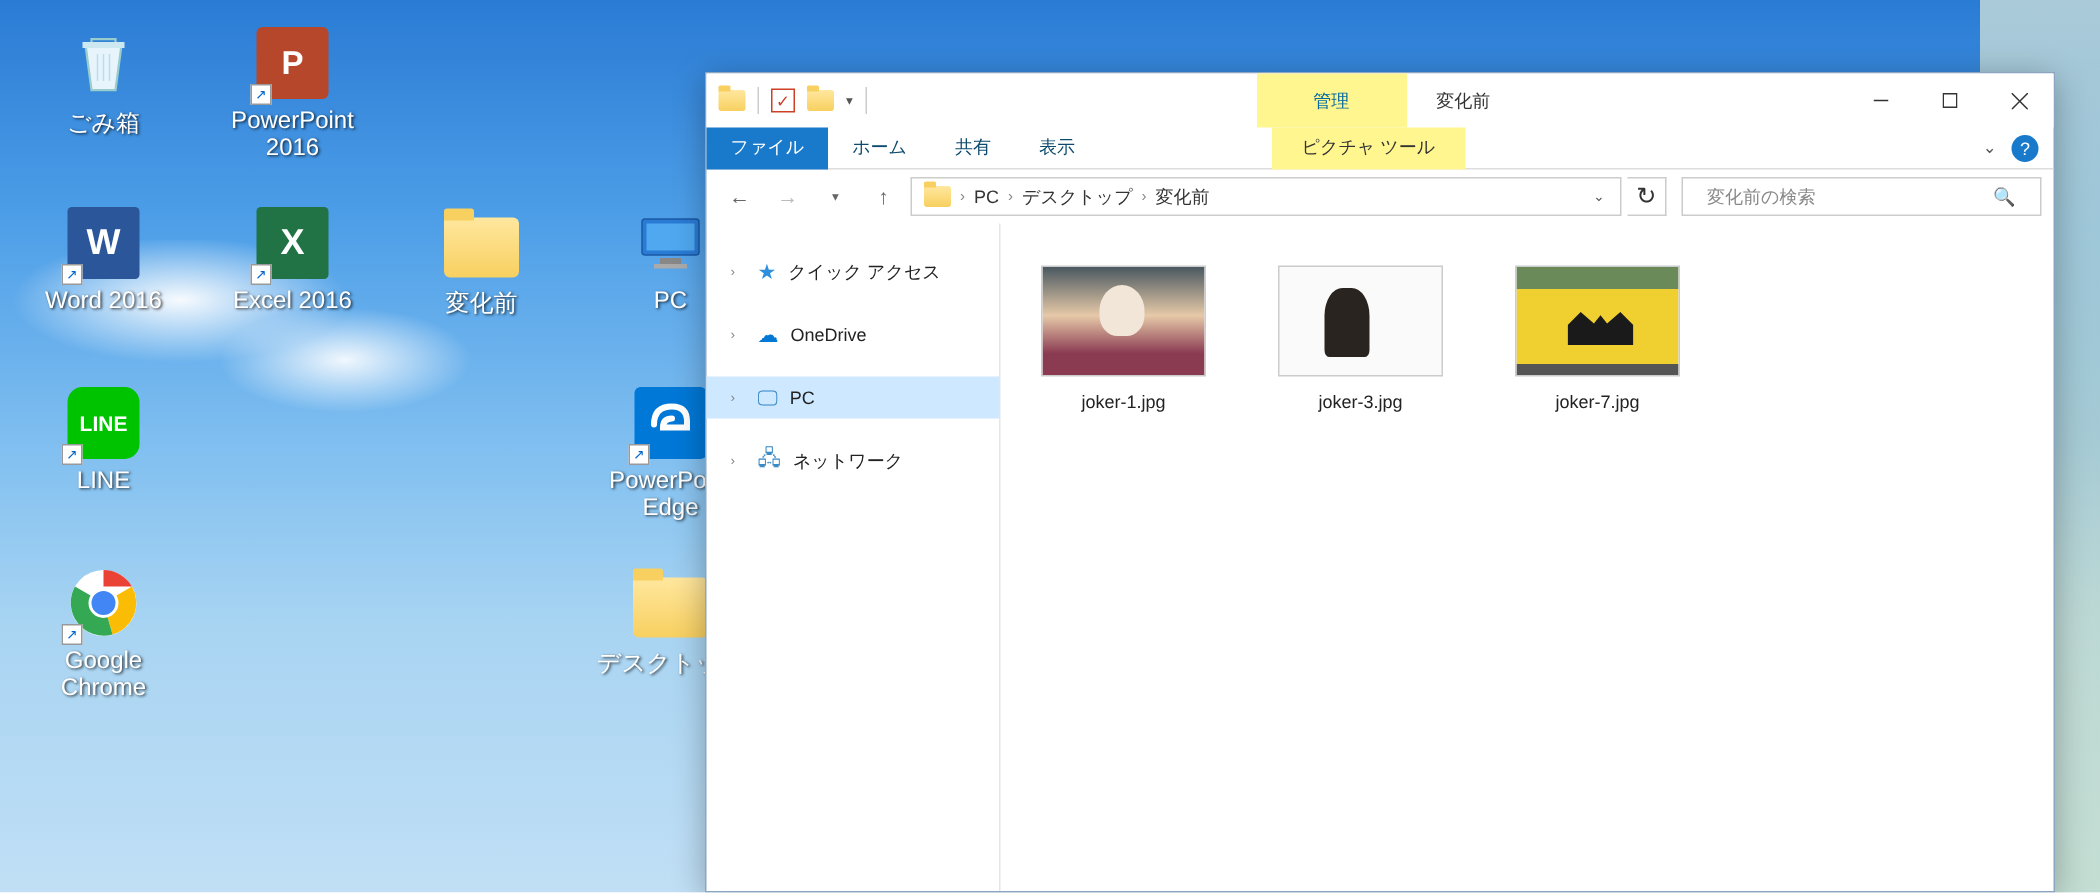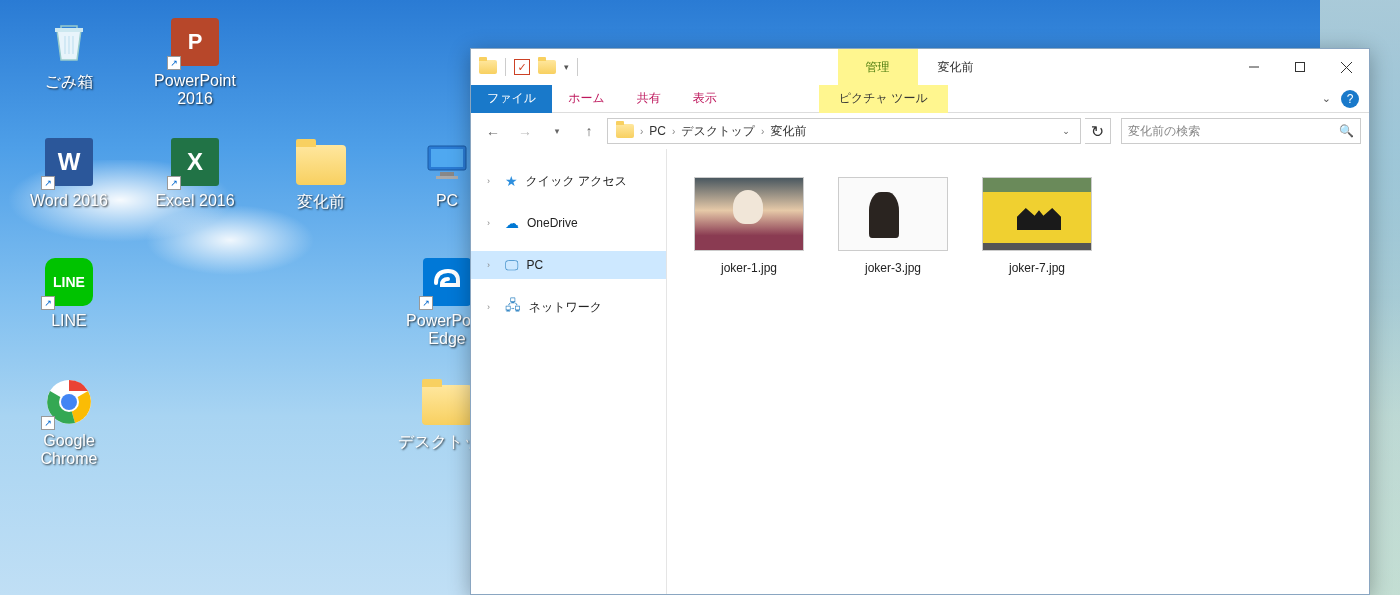--- a/index.html
+++ b/index.html
@@ -39,55 +39,55 @@
 
 
 .explorer{position:absolute;left:470px;top:48px;width:900px;height:547px;background:#fff;box-shadow:0 4px 20px rgba(0,0,0,.3);display:flex;flex-direction:column;border:1px solid #8aa6c1;}
 .titlebar{height:36px;background:#fff;display:flex;align-items:center;padding-left:8px;}
 .tb-icons{display:flex;align-items:center;gap:8px;}
 .tb-folder-small{width:18px;height:14px;background:linear-gradient(#ffe79e,#f8d060);border-radius:1px 2px 2px 2px;position:relative;}
 .tb-folder-small::before{content:"";position:absolute;left:0;top:-3px;width:8px;height:4px;background:#f8d060;border-radius:1px 1px 0 0;}
 .tb-sep{width:1px;height:18px;background:#ccc;}
 .tb-check{width:16px;height:16px;border:1px solid #cc4125;display:flex;align-items:center;justify-content:center;color:#cc4125;font-size:11px;}
 .tb-drop{font-size:9px;color:#555;}
-.tb-context{margin-left:260px;height:36px;background:#fff68f;padding:0 28px;display:flex;align-items:center;font-size:12px;color:#4d7c0f;}
+.tb-context{margin-left:260px;height:36px;background:#fff68f;padding:0 38px;display:flex;align-items:center;font-size:12px;color:#0369a1;}
 .tb-title{margin-left:20px;font-size:12px;color:#333;}
 .tb-ctrl{margin-left:auto;display:flex;}
 .tb-btn{width:46px;height:36px;display:flex;align-items:center;justify-content:center;color:#333;cursor:pointer;}
 
 .ribbon-tabs{height:28px;display:flex;align-items:center;border-bottom:1px solid #ddd;padding-right:10px;}
-.rtab{padding:0 16px;height:28px;display:flex;align-items:center;font-size:12px;color:#be185d;cursor:pointer;}
+.rtab{padding:0 16px;height:28px;display:flex;align-items:center;font-size:12px;color:#0c4a6e;cursor:pointer;}
 .rtab.file{background:#1979ca;color:#fff;}
-.rtab.context{background:#fff68f;color:#333;margin-left:86px;padding:0 20px;}
+.rtab.context{background:#fff68f;color:#333;margin-left:115px;padding:0 20px;}
 .ribbon-right{margin-left:auto;display:flex;align-items:center;gap:10px;}
 .help-icon{width:18px;height:18px;border-radius:50%;background:#1979ca;color:#fff;display:flex;align-items:center;justify-content:center;font-size:12px;}
 
 .navbar{height:36px;display:flex;align-items:center;padding:0 8px;gap:4px;}
 .nav-btn{width:28px;height:28px;display:flex;align-items:center;justify-content:center;color:#666;cursor:pointer;font-size:14px;}
 .nav-btn.disabled{color:#bbb;}
 .addr-bar{flex:1;height:26px;border:1px solid #ccc;display:flex;align-items:center;padding:0 4px;gap:2px;font-size:12px;}
 .addr-bar .crumb{padding:0 4px;cursor:pointer;color:#333;}
 .addr-bar .sep{color:#888;font-size:10px;}
 .addr-drop{width:20px;display:flex;align-items:center;justify-content:center;color:#555;font-size:9px;}
 .refresh-btn{width:26px;height:26px;border:1px solid #ccc;border-left:none;display:flex;align-items:center;justify-content:center;color:#333;cursor:pointer;}
-.search-box{width:240px;height:26px;border:1px solid #ccc;margin-left:6px;display:flex;align-items:center;padding:0 6px;font-size:12px;color:#888;}
+.search-box{width:240px;height:26px;border:1px solid #ccc;margin-left:6px;display:flex;align-items:center;padding:0 16px;font-size:12px;color:#888;}
 .search-box .sicon{margin-left:auto;color:#666;}
 
 .body{flex:1;display:flex;min-height:0;}
 .tree{width:196px;border-right:1px solid #e5e5e5;padding-top:18px;font-size:12px;}
 .tree-item{height:28px;display:flex;align-items:center;padding-left:16px;gap:8px;cursor:pointer;color:#222;}
 .tree-item.selected{background:#cde8ff;}
 .tree-chev{width:10px;color:#888;font-size:9px;}
 .tree-spacer{height:14px;}
 .ti-star{color:#2e8fde;font-size:14px;}
 .ti-cloud{color:#0078d4;font-size:14px;}
 .ti-pc{color:#3a8ac6;font-size:14px;}
 .ti-net{color:#3a8ac6;font-size:14px;}
 
-.files{flex:1;padding:20px 16px;display:flex;gap:12px;align-items:flex-start;}
+.files{flex:1;padding:20px 16px;display:flex;gap:26px;align-items:flex-start;}
 .file-item{width:132px;display:flex;flex-direction:column;align-items:center;cursor:pointer;padding:8px 4px 6px;}
 .file-item.selected{background:#cde8ff;border:1px solid #8cc3f0;}
 .thumb{width:110px;height:74px;border:1px solid #ccc;background:#777;}
 .file-lbl{font-size:12px;color:#222;margin-top:10px;text-align:center;}
 
 
 .th1{background:linear-gradient(180deg,#4a5860 0%,#e6c9a8 45%,#8a3b52 80%);position:relative;}
 .th1::after{content:"";position:absolute;left:38px;top:12px;width:30px;height:34px;background:#f1e6d8;border-radius:50% 50% 40% 40%;}
 .th2{background:linear-gradient(180deg,#3a352d 0%,#6b5a3d 50%,#8a6f45 100%);position:relative;}
 .th2::after{content:"";position:absolute;left:50px;top:8px;width:12px;height:50px;background:rgba(255,240,200,.4);}

